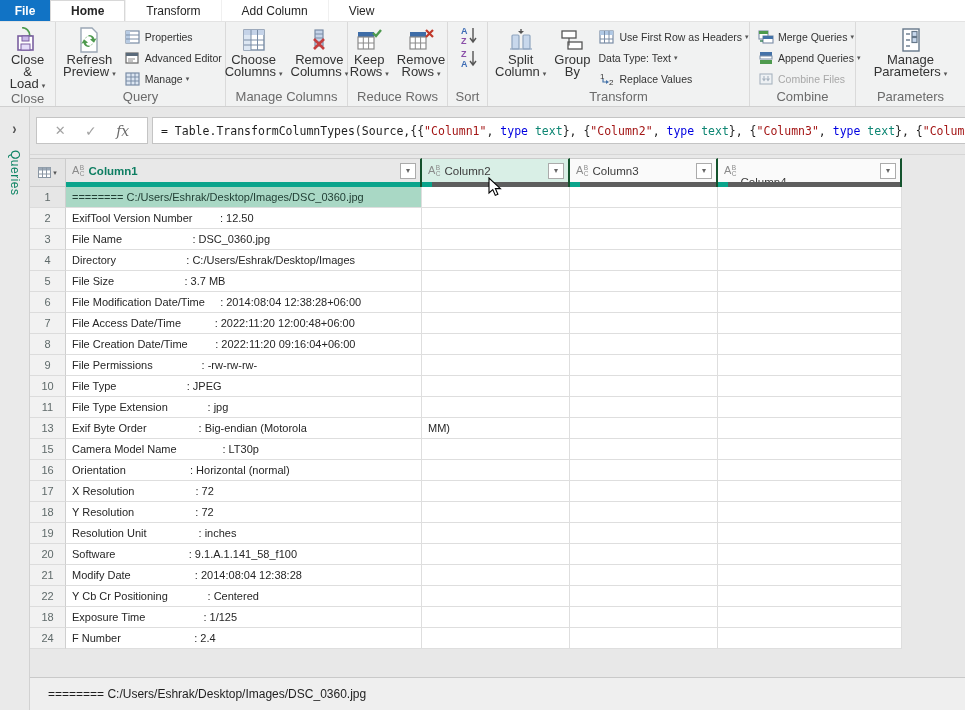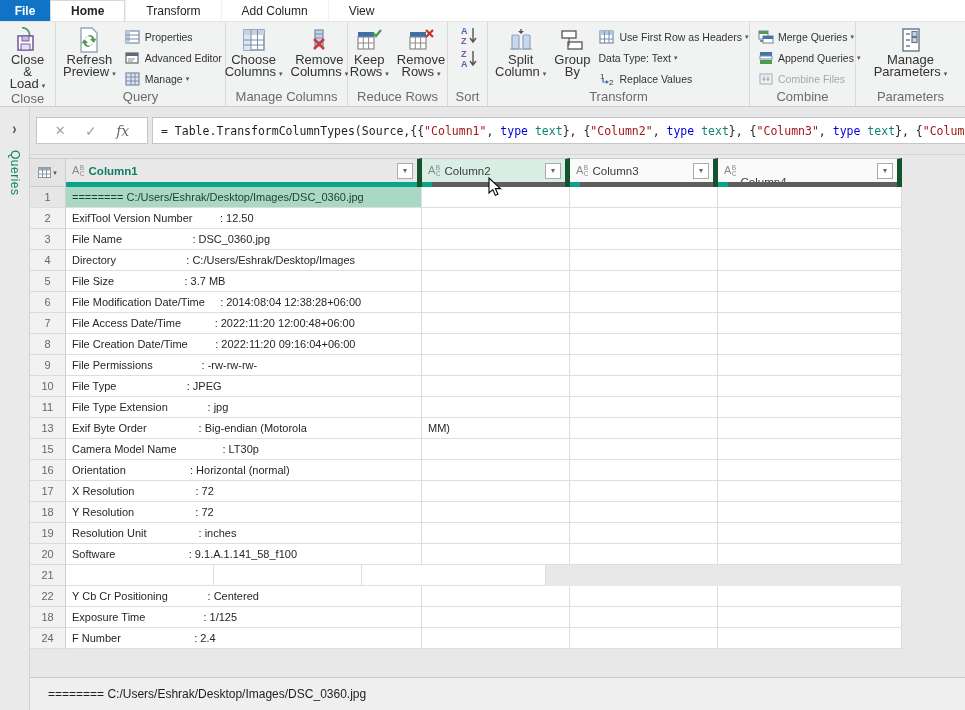--- a/index.html
+++ b/index.html
@@ -42,21 +42,21 @@
   .fx-check::after { content:"✓"; color:#a2a2a2; font-size:14px; }
   .fx-fx::after { content:"fx"; font-family:"DejaVu Serif", serif; font-style:italic; color:#6a6a6a; font-size:14px; }
   .formula-input { flex:1; height:27px; margin-left:4px; background:#fff; border:1px solid #c4c4c4; border-right:none; display:flex; align-items:center; padding-left:8px; overflow:hidden; white-space:pre; font-family:"DejaVu Sans Mono", monospace; font-size:11.5px; color:#1e1e1e; }
   .seg-p { color:#1e1e1e; } .seg-s { color:#a31515; } .seg-k { color:#0000e0; } .seg-t { color:#0e8673; }
 
   
   .grid-wrap { flex:1; position:relative; background:#e8e8e8; overflow:hidden; }
   .grid-table { position:absolute; left:0; top:3px; width:872px; }
   .g-header { display:flex; height:29px; }
   .g-corner { width:36px; background:#e4e4e4; border:1px solid #cccccc; border-left:none; display:flex; align-items:center; justify-content:center; gap:2px; }
-  .g-col { position:relative; border-top:1px solid #cccccc; border-right:5px solid #14532d; display:flex; align-items:center; padding:0 4px 5px 6px; }
+  .g-col { position:relative; border-top:1px solid #cccccc; border-right:2px solid #14532d; display:flex; align-items:center; padding:0 4px 5px 6px; }
   .g-col .colname { font-size:11.5px; font-weight:bold; color:#3c3c3c; margin-left:4px; flex:1; white-space:nowrap; overflow:hidden; }
   .g-col.selected { background:#e8e8e8; }
   .g-col.selected .colname { color:#0e7e62; }
   .g-col.hovered { background:#d9efe6; }
   .g-col.plain { background:#fafafa; }
   .quality { position:absolute; left:0; right:0; bottom:0; height:5px; background:#5e5e5e; }
   .quality.full { background:#0aa48b; }
   .quality .chip { position:absolute; left:0; top:0; bottom:0; width:10px; background:#0aa48b; }
   .abc { display:flex; align-items:flex-start; color:#8a8a8a; font-size:10px; line-height:10px; }
   .abc::before { content:"A"; font-size:11px; }
@@ -583,20 +583,21 @@
   </div>
             <div class="g-row">
     <div class="g-gut">20</div>
     <div class="g-cell c1 w-c1">Software                        : 9.1.A.1.141_58_f100</div>
     <div class="g-cell c2 w-c2"></div>
     <div class="g-cell c3 w-c3"></div>
     <div class="g-cell c4 w-c4"></div>
   </div>
             <div class="g-row">
     <div class="g-gut">21</div>
+    <div class="g-cell c1 w-c1">Modify Date                     : 2014:08:04 12:38:28</div>
     <div class="g-cell c2 w-c2"></div>
     <div class="g-cell c3 w-c3"></div>
     <div class="g-cell c4 w-c4"></div>
   </div>
             <div class="g-row">
     <div class="g-gut">22</div>
     <div class="g-cell c1 w-c1">Y Cb Cr Positioning             : Centered</div>
     <div class="g-cell c2 w-c2"></div>
     <div class="g-cell c3 w-c3"></div>
     <div class="g-cell c4 w-c4"></div>

